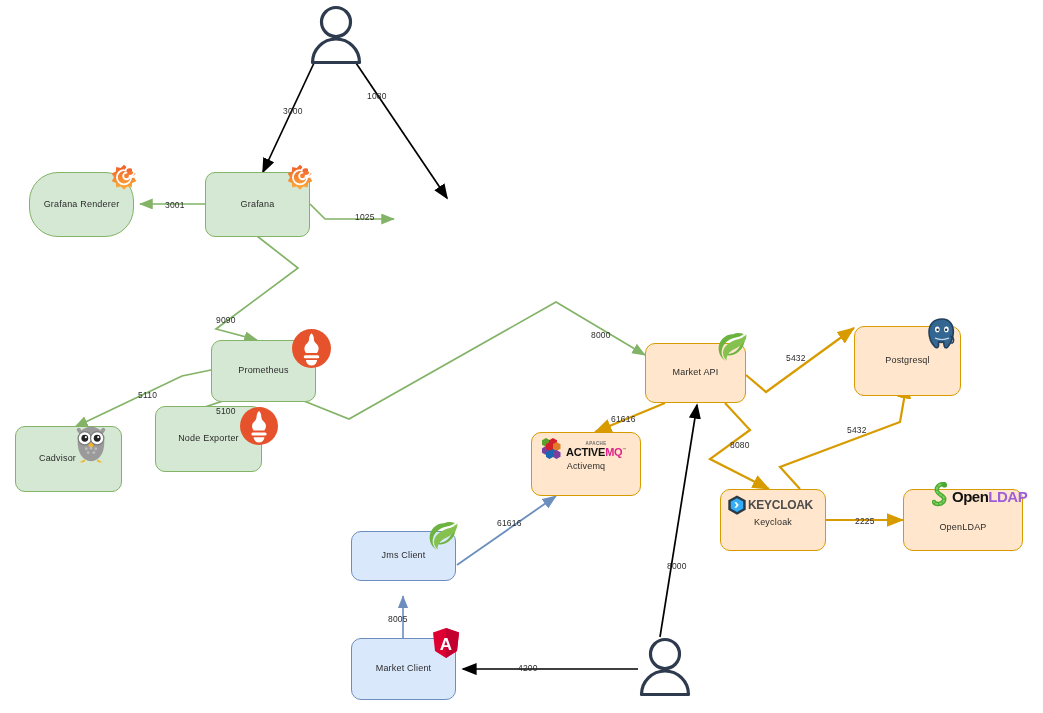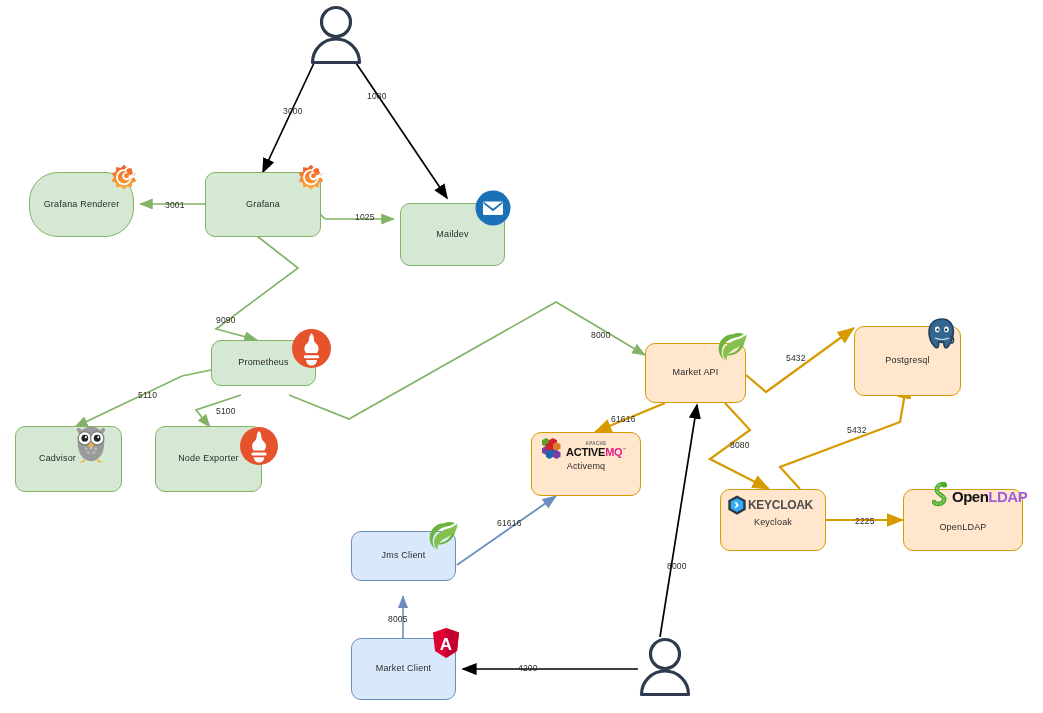--- a/index.html
+++ b/index.html
@@ -119,48 +119,38 @@
           <stop offset="0" stop-color="#f05a28"></stop>
               <stop offset="1" stop-color="#fbb03b"></stop>
         </linearGradient>
           </defs>
         <path d="M18 1.8 L21.5 5.2 L26.2 4.3 L26.6 9.1 L31 11 L28.6 15.1 L31 19.2 L26.6 21.1 L26.2 25.9 L21.5 25 L18 28.4 L14.5 25 L9.8 25.9 L9.4 21.1 L5 19.2 L7.4 15.1 L5 11 L9.4 9.1 L9.8 4.3 L14.5 5.2 Z" fill="url(#gf1)"></path>
         <path d="M18 7.6 a7.5 7.5 0 1 0 7.5 7.5 a6 6 0 1 0 -6 -6 a4.6 4.6 0 1 1 4.6 4.6 a3.5 3.5 0 1 1 -3.5 -3.5" fill="none" stroke="#fff" stroke-width="1.9" stroke-linecap="round"></path>
       </svg>
     </span>
   </div>
 
-  <div class="node green" style="left:205px;top:172px;width:116px;height:65px;">
+  <div class="node green" style="left:205px;top:172px;width:105px;height:65px;">
     <span class="label">Grafana</span>
     <span class="badge" style="right:-8px;top:-10px;width:34px;height:34px;">
       <svg viewBox="0 0 36 36" width="34" height="34">
         <defs>
             <linearGradient id="gf2" x1="0" y1="0" x2="0" y2="1">
           <stop offset="0" stop-color="#f05a28"></stop>
               <stop offset="1" stop-color="#fbb03b"></stop>
         </linearGradient>
           </defs>
         <path d="M18 1.8 L21.5 5.2 L26.2 4.3 L26.6 9.1 L31 11 L28.6 15.1 L31 19.2 L26.6 21.1 L26.2 25.9 L21.5 25 L18 28.4 L14.5 25 L9.8 25.9 L9.4 21.1 L5 19.2 L7.4 15.1 L5 11 L9.4 9.1 L9.8 4.3 L14.5 5.2 Z" fill="url(#gf2)"></path>
         <path d="M18 7.6 a7.5 7.5 0 1 0 7.5 7.5 a6 6 0 1 0 -6 -6 a4.6 4.6 0 1 1 4.6 4.6 a3.5 3.5 0 1 1 -3.5 -3.5" fill="none" stroke="#fff" stroke-width="1.9" stroke-linecap="round"></path>
       </svg>
     </span>
   </div>
 
-  <div class="node green" style="left:400px;top:203px;width:105px;height:63px;">
-    <span class="label">Maildev</span>
-    <span class="badge" style="right:-8px;top:-15px;width:38px;height:38px;">
-      <svg viewBox="0 0 38 38" width="38" height="38">
-        <circle cx="19" cy="19" r="17.5" fill="#1c70b8"></circle>
-        <rect x="9" y="12.5" width="20" height="13.5" rx="1.6" fill="#fff"></rect>
-        <path d="M9.7 13.6 L19 21 L28.3 13.6" fill="none" stroke="#1c70b8" stroke-width="1.8"></path>
-      </svg>
-    </span>
-  </div>
-
-  <div class="node green" style="left:211px;top:340px;width:105px;height:46px;">
+
+  <div class="node green" style="left:211px;top:340px;width:105px;height:62px;">
     <span class="label">Prometheus</span>
     <span class="badge" style="right:-17px;top:-13px;width:41px;height:41px;">
       <svg viewBox="0 0 40 40" width="41" height="41">
         <circle cx="20" cy="20" r="19" fill="#e6522c"></circle>
         <path d="M20 5 c3.6 3.6 1.3 6.4 3.6 9.2 c1.1 1.4 2.6 2.1 3.2 4.6 c.5 2.2 -.4 4.4 -1.5 5.6 H14.7 c-1.1 -1.2 -2 -3.4 -1.5 -5.6 c.6 -2.5 2.1 -3.2 3.2 -4.6 C18.7 11.4 16.4 8.6 20 5 Z" fill="#fff"></path>
         <rect x="12.4" y="26.6" width="15.2" height="3" rx="1.5" fill="#fff"></rect>
         <path d="M14.6 31.2 h10.8 a5.4 5.4 0 0 1 -10.8 0 Z" fill="#fff"></path>
       </svg>
     </span>
   </div>
@@ -184,21 +174,21 @@
             <circle cx="26" cy="27" r="1.5"></circle>
           <circle cx="18" cy="31" r="1.5"></circle>
             <circle cx="24" cy="31" r="1.5"></circle>
         </g>
         <path d="M14 38 q-3 3 -5 3 q3 1 6 -1 Z" fill="#f5b52a"></path>
         <path d="M28 38 q3 3 5 3 q-3 1 -6 -1 Z" fill="#f5b52a"></path>
       </svg>
     </span>
   </div>
 
-  <div class="node green" style="left:155px;top:426px;width:107px;height:66px;">
+  <div class="node green" style="left:155px;top:406px;width:107px;height:66px;">
     <span class="label">Node Exporter</span>
     <span class="badge" style="right:-18px;top:-1px;width:40px;height:40px;">
       <svg viewBox="0 0 40 40" width="40" height="40">
         <circle cx="20" cy="20" r="19" fill="#e6522c"></circle>
         <path d="M20 5 c3.6 3.6 1.3 6.4 3.6 9.2 c1.1 1.4 2.6 2.1 3.2 4.6 c.5 2.2 -.4 4.4 -1.5 5.6 H14.7 c-1.1 -1.2 -2 -3.4 -1.5 -5.6 c.6 -2.5 2.1 -3.2 3.2 -4.6 C18.7 11.4 16.4 8.6 20 5 Z" fill="#fff"></path>
         <rect x="12.4" y="26.6" width="15.2" height="3" rx="1.5" fill="#fff"></rect>
         <path d="M14.6 31.2 h10.8 a5.4 5.4 0 0 1 -10.8 0 Z" fill="#fff"></path>
       </svg>
     </span>
   </div>

